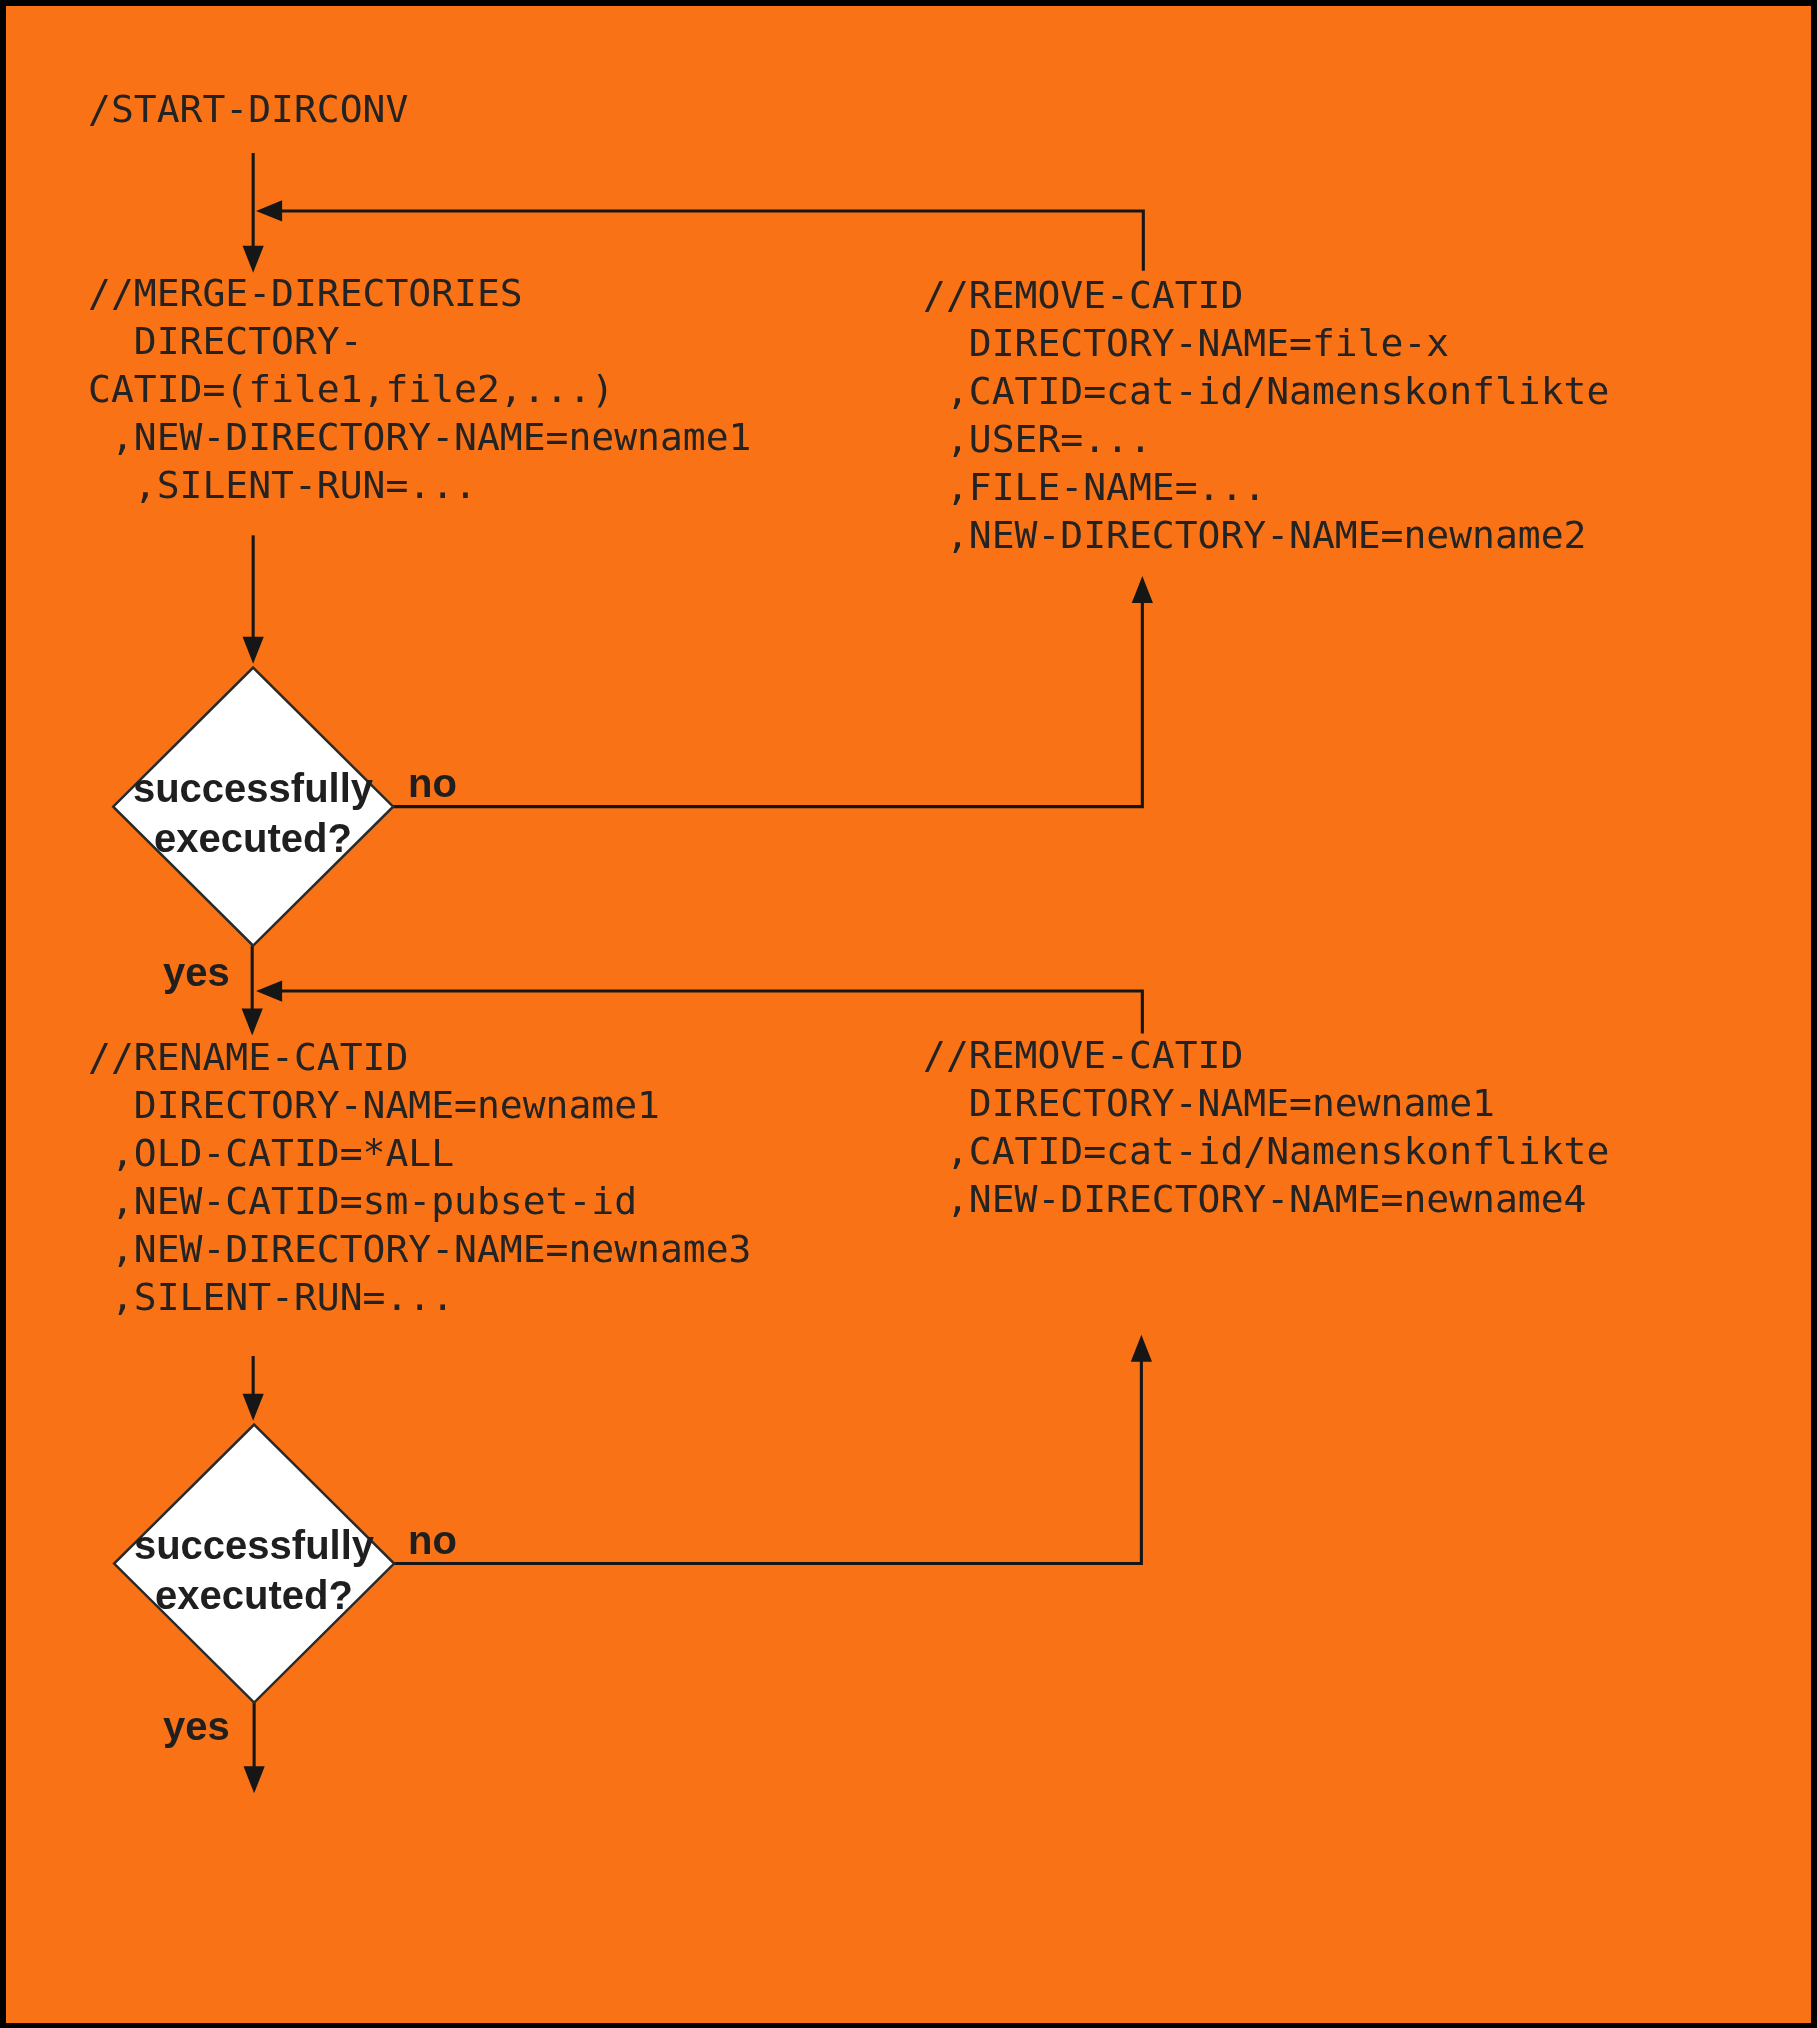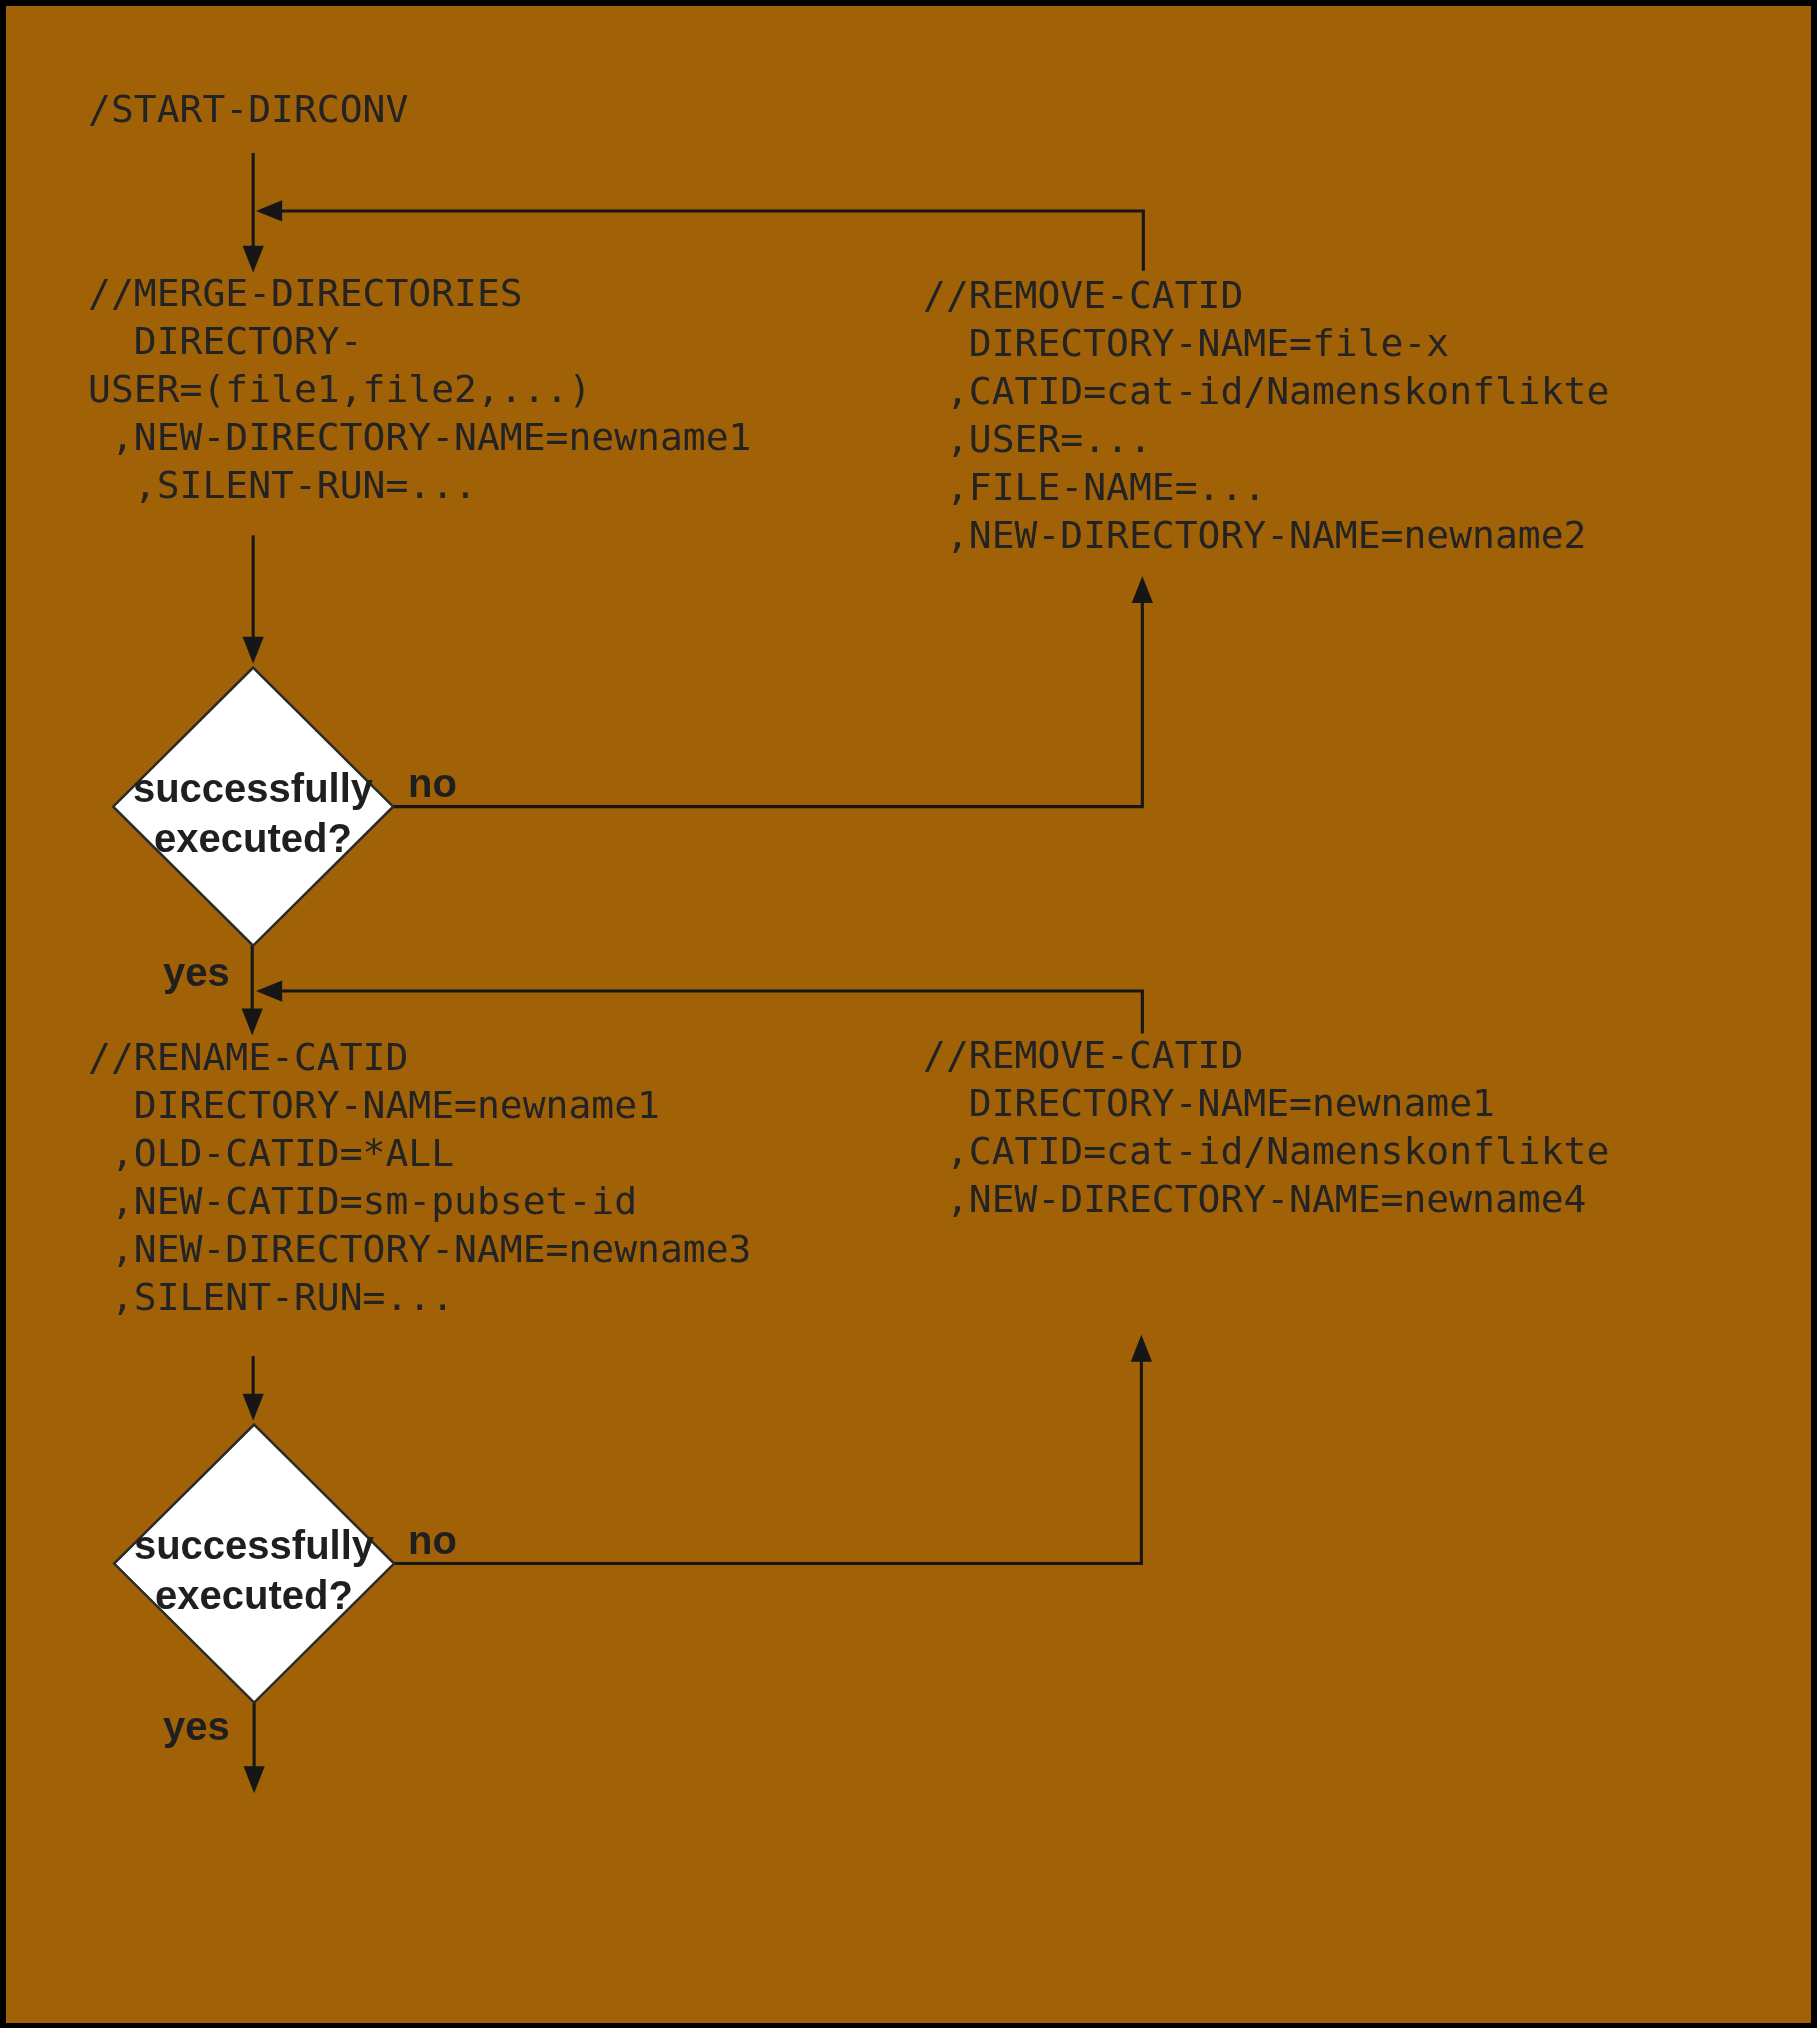--- a/index.html
+++ b/index.html
@@ -2,21 +2,21 @@
 <html><head>
 <meta charset="utf-8">
 <style>
   html, body { margin: 0; padding: 0; background: #ffffff; }
   .canvas {
     position: relative;
     width: 1817px;
     height: 2029px;
     box-sizing: border-box;
     border: 6.8px solid #000000;
-    background: #a16207;
+    background: #f97316;
     overflow: hidden;
   }
   .layer { position: absolute; left: 0; top: 0; }
   .mono {
     position: absolute;
     font-family: "DejaVu Sans Mono", "Liberation Mono", monospace;
     font-size: 38px;
     line-height: 48px;
     white-space: pre;
     color: #232323;
@@ -75,21 +75,21 @@
       <polygon points="256,1465 245,1437 267,1437"></polygon>
       <polygon points="1176,1376 1165,1404 1187,1404"></polygon>
       <polygon points="257,1851 246,1823 268,1823"></polygon>
     </g>
   </svg>
 
   <div class="mono" style="left:82px; top:79px;">/START-DIRCONV</div>
 
   <div class="mono" style="left:82px; top:263px;">//MERGE-DIRECTORIES
   DIRECTORY-
-USER=(file1,file2,...)
+CATID=(file1,file2,...)
  ,NEW-DIRECTORY-NAME=newname1
   ,SILENT-RUN=...</div>
 
   <div class="mono" style="left:917px; top:265px;">//REMOVE-CATID
   DIRECTORY-NAME=file-x
  ,CATID=cat-id/Namenskonflikte
  ,USER=...
  ,FILE-NAME=...
  ,NEW-DIRECTORY-NAME=newname2</div>
 

